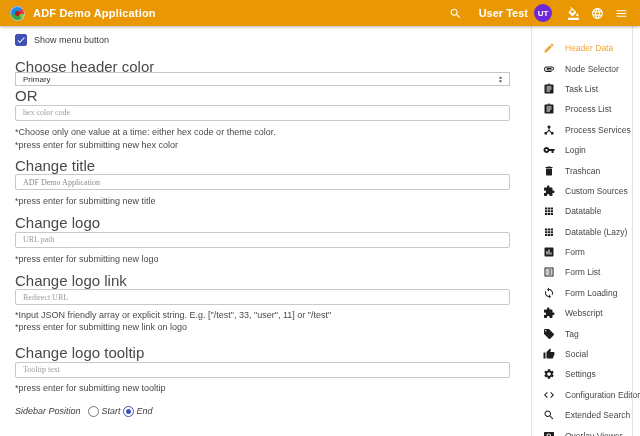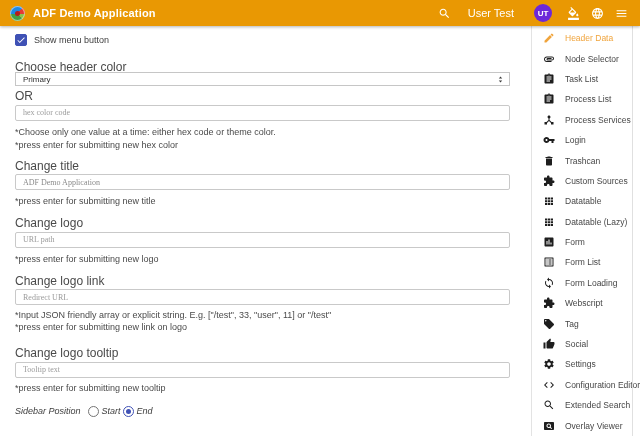--- a/index.html
+++ b/index.html
@@ -15,38 +15,38 @@
           background:conic-gradient(from 140deg,#43a047 0 35%,#1e88e5 35% 72%,#e53935 72% 88%,#8bc34a 88% 100%);
           box-shadow:inset 0 0 0 1px rgba(255,255,255,.5); }
   .logo::after { content:""; position:absolute; left:5px; top:5px; width:5px; height:5px;
           border-radius:50%; background:#b71c1c; }
   .hdr-title { color:#fff; font-size:11px; font-weight:700; margin-left:8px; letter-spacing:.2px; }
   .spacer { flex:1; }
   .hicon { display:flex; align-items:center; justify-content:center; cursor:pointer; }
   .hicon svg { width:13px; height:13px; fill:#fff; }
   .hicon + .hicon { margin-left:11px; }
   .search-ic { margin-right:17px; }
-  .uname { color:#fff; font-size:11px; margin-right:20px; }
+  .uname { color:#fff; font-size:11px; margin-right:6px;font-weight:bold; }
   .avatar { width:18px; height:18px; border-radius:50%; background:#6d28d9; color:#fff;
             font-size:8px; font-weight:700; display:flex; align-items:center;
             justify-content:center; margin-right:15px; cursor:pointer; }
 
   
   .bdy { flex:1; display:flex; overflow:hidden; }
   .content { width:531px; flex:0 0 531px; padding:8px 21px 0 15px; }
 
   .check-row { display:flex; align-items:center; height:12px; }
   .checkbox { width:12px; height:12px; border-radius:2px; border:1.5px solid #757575;
               display:flex; align-items:center; justify-content:center; cursor:pointer; }
   .checkbox.checked { background:var(--accent,#3F51B5); border-color:var(--accent,#3F51B5); }
   .checkbox svg { width:10px; height:10px; fill:#fff; display:none; }
   .checkbox.checked svg { display:block; }
   .check-row label { font-size:9px; color:#3d3d3d; margin-left:7px; }
 
-  .flabel { font-size:12px; color:#4a4a4a; height:10px; line-height:10px; }
+  .flabel { font-size:15px; color:#4a4a4a; height:10px; line-height:10px; }
   .hint   { font-size:9px; color:#4a4a4a; height:10px; line-height:10px; }
 
   .select { height:14px; border:1px solid #c6c6c6; border-radius:0; background:#fff;
             display:flex; align-items:center; justify-content:space-between;
             padding:0 4px 0 7px; cursor:pointer; }
   .select-val { font-size:8px; color:#2f2f2f; }
   .stepper svg { width:9px; height:11px; fill:#3c3c3c; display:block; }
 
   .tinput { width:100%; height:16px; border:1px solid #c9c9c9; border-radius:2px;
             font-family:Liberation Serif, serif; font-size:8px; color:#8a8a8a; padding:0 7px; outline:none; }
@@ -59,21 +59,21 @@
   .radio-row { display:flex; align-items:center; margin-top:12px; height:13px;font-style:italic; }
   .rp-label { font-size:9px; color:#3d3d3d; margin-right:7px; }
   .radio { width:11px; height:11px; border-radius:50%; border:1.5px solid #757575;
            display:flex; align-items:center; justify-content:center; cursor:pointer; }
   .radio.selected { border-color:var(--accent,#3F51B5); }
   .radio .dot { width:5px; height:5px; border-radius:50%; background:transparent; }
   .radio.selected .dot { background:var(--accent,#3F51B5); }
   .radio-label { font-size:9px; color:#3d3d3d; margin:0 2px 0 3px; }
 
   
-  .sidebar { flex:1; border-left:1px solid #e3e3e3; padding-top:2px; position:relative; }
+  .sidebar { flex:1; border-left:1px solid #e3e3e3; padding-top:12px; position:relative; }
   .side-item { display:flex; align-items:center; height:20.4px; padding-left:11px; cursor:pointer; }
   .side-icon { width:12px; height:12px; flex:0 0 12px; display:flex; }
   .side-icon svg { width:12px; height:12px; fill:#1e1e1e; }
   .side-label { margin-left:10px; font-size:8.5px; color:#464646; white-space:nowrap; }
   .side-item.active .side-label { color:var(--active,#F0A43C); }
   .side-item.active .side-icon svg { fill:var(--active,#F0A43C); }
   .side-scroll { position:absolute; top:0; bottom:0; right:7px; width:1px; background:#e0e0e0; }
 </style>
 </head>
 <body>

